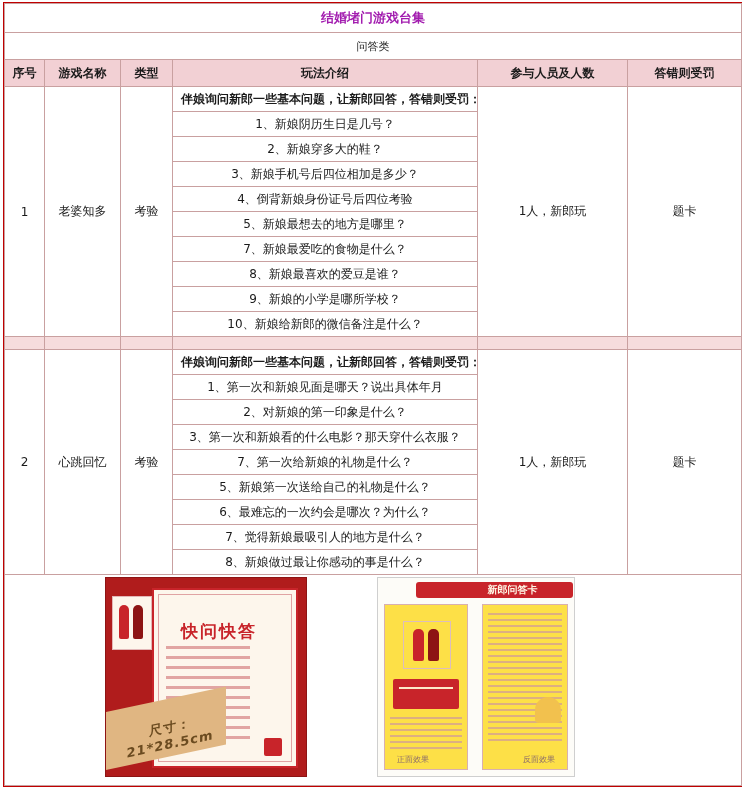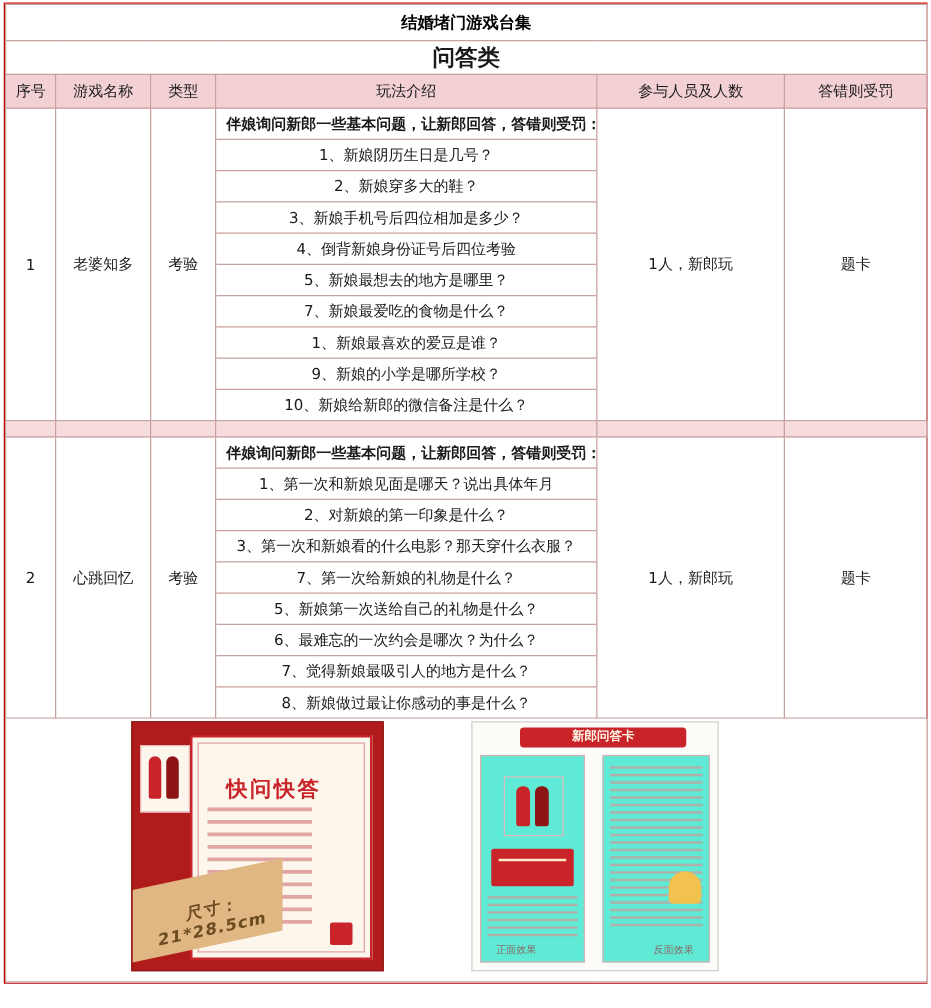--- a/index.html
+++ b/index.html
@@ -29,34 +29,34 @@
   td, th {
     border: 1px solid #c9a0a0;
     padding: 0;
     vertical-align: middle;
     text-align: center;
   }
   .title-row td {
     height: 28px;
     font-size: 13px;
     font-weight: bold;
-    color: #000000;
+    color: #a21caf;
     border: 1px solid #c9a0a0;
     background: #ffffff;
   }
   .subtitle-row td {
     height: 26px;
-    font-size: 18px;
-    font-weight: bold;
+    font-size: 11px;
+    font-weight: normal;
     background: #ffffff;
   }
   .hdr-row td {
     height: 26px;
     font-size: 12px;
-    font-weight: normal;
+    font-weight: bold;
     background: #f2d0d4;
     color: #1a1a1a;
   }
   .col-idx { width: 40px; }
   .col-name { width: 76px; }
   .col-type { width: 52px; }
   .col-play { width: 305px; }
   .col-people { width: 150px; }
   .col-props { width: 114px; }
 
@@ -215,35 +215,36 @@
     width: 196px;
     height: 198px;
     background: #fdfcf8;
     border: 1px solid #cfcfcf;
     overflow: hidden;
   }
   .poster2 .banner {
     position: absolute;
     left: 38px;
     top: 4px;
-    width: 133px;
+    width: 121px;
     height: 16px;
     background: #c8242a;
     border-radius: 3px;
     color: #fff8e7;
     font-size: 10px;
     font-weight: bold;
     line-height: 16px;
     text-align: center;
+    padding-left: 36px;
   }
   .poster2 .panel {
     position: absolute;
     top: 26px;
     bottom: 6px;
-    background: #5eead4;
+    background: #fde047;
     border: 1px solid #d8b0b0;
     overflow: hidden;
   }
   .poster2 .panelL { left: 6px; width: 82px; }
   .poster2 .panelR { right: 6px; width: 84px; }
   .poster2 .lines i {
     display: block;
     height: 2px;
     margin: 0 5px 4px 5px;
     background: #cf9a9a;
@@ -361,21 +362,21 @@
               <tr>
                   <td>4、倒背新娘身份证号后四位考验</td>
                 </tr>
               <tr>
                   <td>5、新娘最想去的地方是哪里？</td>
                 </tr>
               <tr>
                   <td>7、新娘最爱吃的食物是什么？</td>
                 </tr>
               <tr>
-                  <td>1、新娘最喜欢的爱豆是谁？</td>
+                  <td>8、新娘最喜欢的爱豆是谁？</td>
                 </tr>
               <tr>
                   <td>9、新娘的小学是哪所学校？</td>
                 </tr>
               <tr>
                   <td>10、新娘给新郎的微信备注是什么？</td>
                 </tr>
             </tbody>
           </table>
         </td>

